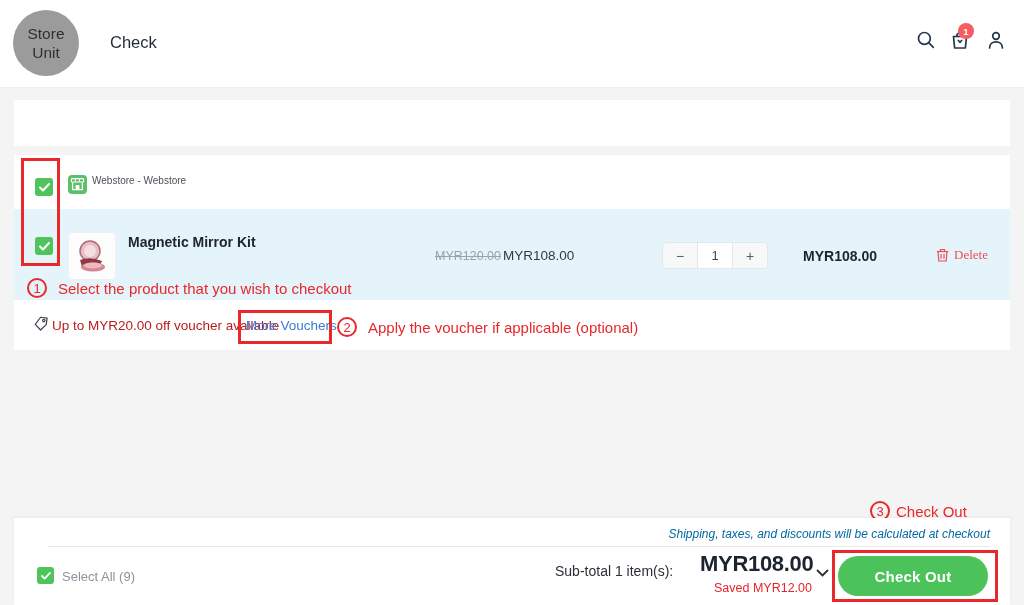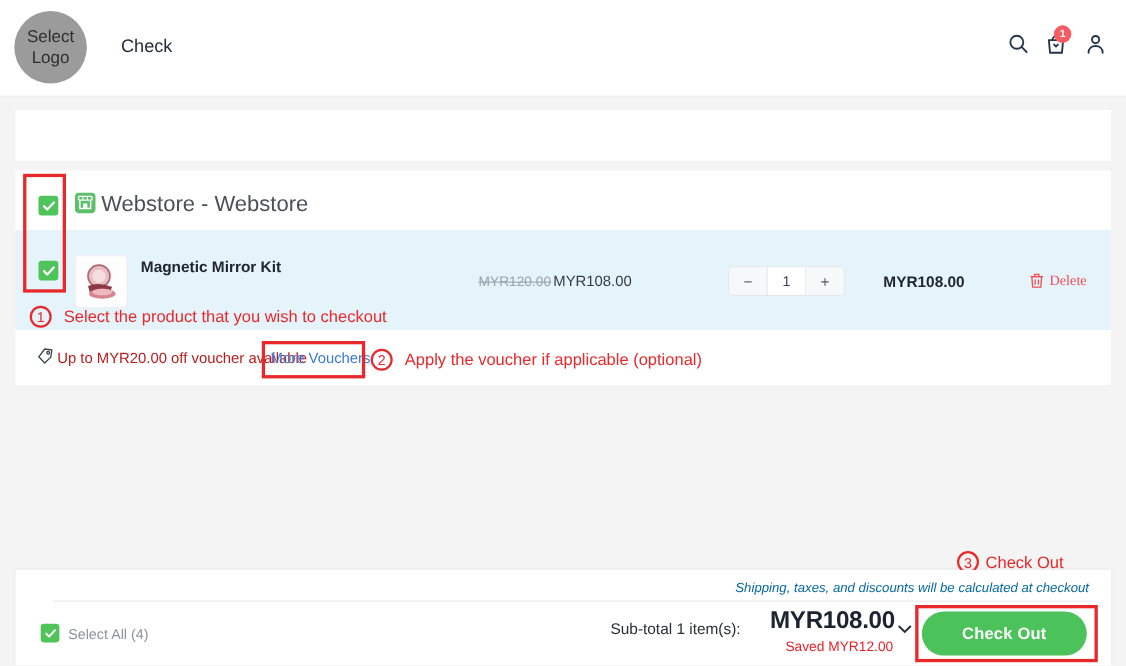--- a/index.html
+++ b/index.html
@@ -21,21 +21,21 @@
   
   .thead { left:14px; top:100px; width:996px; height:46px; background:#fff; }
   .col-label { font-size:12.5px; color:#7a8694; top:117px; }
   .store-row { left:14px; top:155px; width:996px; height:54px; background:#fff; }
   .product-row { left:14px; top:209px; width:996px; height:91px; background:#e5f3fb; }
   .voucher-row { left:14px; top:300px; width:996px; height:50px; background:#fff; }
 
   .checkbox { width:18px; height:18px; border-radius:3px; background:#4fc45a; display:flex; align-items:center; justify-content:center; }
   .checkbox svg { display:block; }
 
-  .store-name { left:92px; top:175px; font-size:20px; color:#4a5058; }
+  .store-name { left:92px; top:175px; font-size:10px; color:#4a5058; }
 
   .prod-img { left:68px; top:232px; width:48px; height:48px; background:#fdfdfd; border:1px solid #eef0f2; border-radius:4px;
               display:flex; align-items:center; justify-content:center; }
   .prod-title { left:128px; top:234px; font-size:14px; font-weight:bold; color:#20262e; }
   .price-old { left:435px; top:249px; font-size:12.5px; color:#9aa3ad; text-decoration:line-through; }
   .price-cur { left:503px; top:248px; font-size:13.5px; color:#333a42; }
 
   .stepper { left:662px; top:242px; width:106px; height:27px; border:1px solid #e4e6ea; border-radius:4px;
              display:flex; background:#f7f8fa; overflow:hidden; }
   .step-btn { width:34px; display:flex; align-items:center; justify-content:center; font-size:14px; color:#555c66; background:#f7f8fa; }
@@ -67,21 +67,21 @@
   .saved-text { left:700px; top:581px; width:112px; text-align:right; font-size:12.5px; color:#e8232a; }
   .checkout-btn { left:838px; top:556px; width:150px; height:40px; border-radius:21px; background:#4cc35a; border:none;
                   color:#fff; font-weight:bold; font-size:15px; font-family:"Liberation Sans", sans-serif;
                   display:flex; align-items:center; justify-content:center; letter-spacing:0.2px; }
 </style>
 </head>
 <body>
 
 <header class="abs topbar">
   <div class="abs logo-circle">
-    <span>Select Logo</span>
+    <span>Store Unit</span>
   </div>
   <div class="abs page-title">Check</div>
 
   <span class="abs hicon" style="left:916px; top:30px;">
     <svg width="20" height="20" viewBox="0 0 20 20" fill="none" stroke="currentColor" stroke-width="1.7">
       <circle cx="8.4" cy="8.4" r="5.9"></circle>
         <line x1="12.9" y1="12.9" x2="17.3" y2="17.3" stroke-linecap="round"></line>
     </svg>
   </span>
   <span class="abs hicon" style="left:949px; top:29px;">
@@ -186,21 +186,21 @@
 
 <div class="abs footbar"></div>
 <div class="abs ship-note">Shipping, taxes, and discounts will be calculated at checkout</div>
 <div class="abs foot-divider"></div>
 
 <div class="abs checkbox select-all-box">
   <svg width="10" height="8" viewBox="0 0 11 9" fill="none" stroke="#ffffff" stroke-width="2" stroke-linecap="round" stroke-linejoin="round">
       <path d="M1 4.5 L4 7.5 L10 1"></path>
     </svg>
 </div>
-<div class="abs select-all-label">Select All (4)</div>
+<div class="abs select-all-label">Select All (9)</div>
 
 <div class="abs subtotal-label">Sub-total 1 item(s):</div>
 <div class="abs subtotal-value">MYR108.00</div>
 <span class="abs subtotal-chevron">
   <svg width="13" height="9" viewBox="0 0 13 9" fill="none" stroke="currentColor" stroke-width="1.8" stroke-linecap="round">
       <path d="M1.5 1.5 L6.5 6.5 L11.5 1.5"></path>
     </svg>
 </span>
 <div class="abs saved-text">Saved MYR12.00</div>
 

